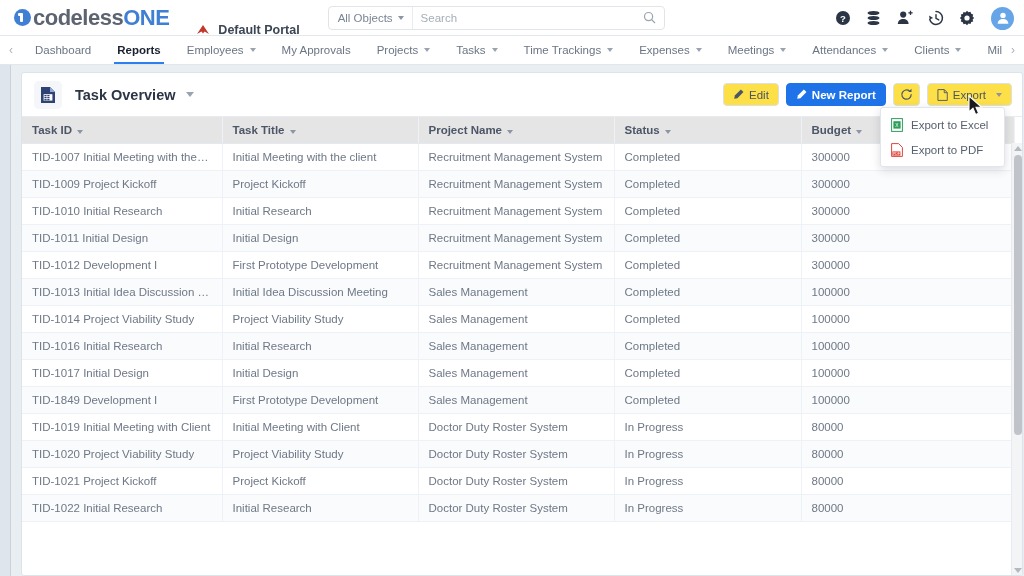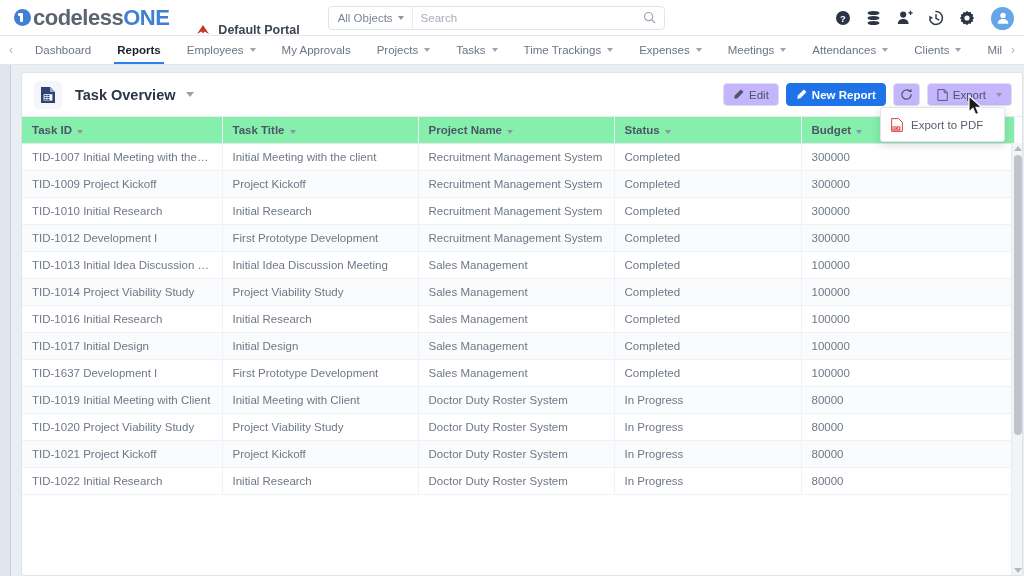--- a/index.html
+++ b/index.html
@@ -122,40 +122,40 @@
     margin-left: 10px; width: 0; height: 0;
     border-left: 4px solid transparent; border-right: 4px solid transparent;
     border-top: 5px solid #9aa3b0; cursor: pointer;
   }
   .tb-right { margin-left: auto; display: flex; align-items: center; gap: 7px; }
   .btn {
     height: 23px; border-radius: 4px; font-size: 11.5px;
     display: flex; align-items: center; gap: 5px; padding: 0 9px;
     cursor: pointer; white-space: nowrap;
   }
-  .btn-light { background: #c4b5fd; border: 1px solid #dbe0e7; color: #4a5565; }
+  .btn-light { background: #fde047; border: 1px solid #dbe0e7; color: #4a5565; }
   .btn-primary { background: #1f73e8; border: 1px solid #1f73e8; color: #fff; font-weight: bold; }
   .btn-icon-only { width: 27px; padding: 0; justify-content: center; }
 
   
   .dropdown {
     position: absolute; right: 17px; top: 34px; width: 125px;
     background: #fff; border: 1px solid #e2e6ec; border-radius: 3px;
     box-shadow: 0 3px 10px rgba(30,40,60,.16); z-index: 40; padding: 4px 0;
   }
   .dd-item {
     display: flex; align-items: center; gap: 8px; height: 25px;
     padding: 0 10px; font-size: 11.5px; color: #58616f; cursor: pointer;
   }
 
   
   .tablewrap { position: relative; height: 459px; overflow: hidden; }
   table { border-collapse: collapse; width: 992px; table-layout: fixed; }
   th {
-    height: 26px; background: #86efac; text-align: left;
+    height: 26px; background: #e5e5e5; text-align: left;
     font-size: 11.5px; font-weight: bold; color: #4c5667;
     border-bottom: 1px solid #e4e9ef; border-right: 1px solid #eef1f5;
     padding: 0 10px; white-space: nowrap;
   }
   th .caret { border-top-color: #8b95a3; }
   td {
     height: 27px; font-size: 11.5px; color: #6e7886;
     border-bottom: 1px solid #eef1f5; border-right: 1px solid #eef1f5;
     padding: 0 10px; white-space: nowrap; overflow: hidden; text-overflow: ellipsis;
   }
@@ -362,20 +362,28 @@
               <path d="M7.9 0.8v3.2h3.1" fill="none" stroke="#4a5565" stroke-width="1"></path>
             </svg>
           <span>Export</span>
           <i class="caret"></i>
         </div>
       </div>
 
       <div class="dropdown">
         <div class="dd-item">
           <svg width="12" height="14" viewBox="0 0 12 14">
+              <rect x="0.6" y="0.6" width="10.8" height="12.8" fill="#fff" stroke="#2e9e5b" stroke-width="1"></rect>
+              <rect x="2.4" y="3.2" width="7.2" height="7.4" fill="#2e9e5b"></rect>
+              <text x="6" y="9" font-size="5" fill="#fff" font-family="Liberation Sans" text-anchor="middle">X</text>
+            </svg>
+          <span>Export to Excel</span>
+        </div>
+        <div class="dd-item">
+          <svg width="12" height="14" viewBox="0 0 12 14">
               <path d="M0.6 0.6h7l3.8 3.8v9H0.6z" fill="#fff" stroke="#e0453c" stroke-width="1"></path>
               <rect x="1.4" y="8.4" width="8" height="4.2" fill="#e0453c"></rect>
               <text x="5.4" y="11.8" font-size="3.4" fill="#fff" font-family="Liberation Sans" text-anchor="middle">PDF</text>
             </svg>
           <span>Export to PDF</span>
         </div>
       </div>
     </div>
 
     <div class="tablewrap">
@@ -405,20 +413,27 @@
               <td class="c4">300000</td>
             </tr>
             <tr>
               <td class="c0">TID-1010 Initial Research</td>
               <td class="c1">Initial Research</td>
               <td class="c2">Recruitment Management System</td>
               <td class="c3">Completed</td>
               <td class="c4">300000</td>
             </tr>
             <tr>
+              <td class="c0">TID-1011 Initial Design</td>
+              <td class="c1">Initial Design</td>
+              <td class="c2">Recruitment Management System</td>
+              <td class="c3">Completed</td>
+              <td class="c4">300000</td>
+            </tr>
+            <tr>
               <td class="c0">TID-1012 Development I</td>
               <td class="c1">First Prototype Development</td>
               <td class="c2">Recruitment Management System</td>
               <td class="c3">Completed</td>
               <td class="c4">300000</td>
             </tr>
             <tr>
               <td class="c0">TID-1013 Initial Idea Discussion Meet...</td>
               <td class="c1">Initial Idea Discussion Meeting</td>
               <td class="c2">Sales Management</td>
@@ -440,21 +455,21 @@
               <td class="c4">100000</td>
             </tr>
             <tr>
               <td class="c0">TID-1017 Initial Design</td>
               <td class="c1">Initial Design</td>
               <td class="c2">Sales Management</td>
               <td class="c3">Completed</td>
               <td class="c4">100000</td>
             </tr>
             <tr>
-              <td class="c0">TID-1637 Development I</td>
+              <td class="c0">TID-1849 Development I</td>
               <td class="c1">First Prototype Development</td>
               <td class="c2">Sales Management</td>
               <td class="c3">Completed</td>
               <td class="c4">100000</td>
             </tr>
             <tr>
               <td class="c0">TID-1019 Initial Meeting with Client</td>
               <td class="c1">Initial Meeting with Client</td>
               <td class="c2">Doctor Duty Roster System</td>
               <td class="c3">In Progress</td>

